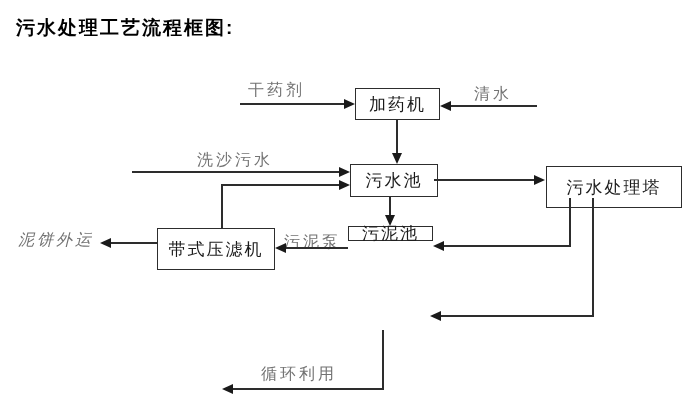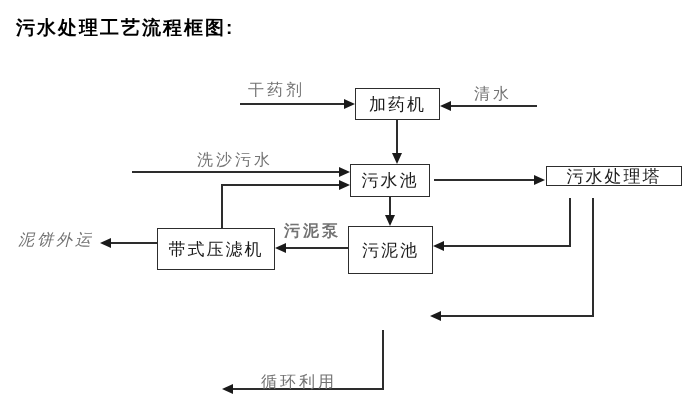--- a/index.html
+++ b/index.html
@@ -31,27 +31,27 @@
 </head>
 <body>
 
 <div id="canvas">
 
   <div class="title" style="left:16px;top:15px;">污水处理工艺流程框图:</div>
 
   <div class="node" style="left:355px;top:88px;width:85px;height:32px;">
     <span>加药机</span>
   </div>
-  <div class="node" style="left:350px;top:164px;width:80px;height:33px;">
+  <div class="node" style="left:350px;top:164px;width:88px;height:33px;">
     <span>污水池</span>
   </div>
-  <div class="node" style="left:546px;top:166px;width:136px;height:20px;">
+  <div class="node" style="left:546px;top:166px;width:136px;height:42px;">
     <span>污水处理塔</span>
   </div>
-  <div class="node" style="left:348px;top:226px;width:85px;height:48px;">
+  <div class="node" style="left:348px;top:226px;width:85px;height:15px;">
     <span>污泥池</span>
   </div>
   <div class="node" style="left:157px;top:228px;width:118px;height:42px;">
     <span>带式压滤机</span>
   </div>
 
   <div class="flabel u" style="left:245px;top:80px;">干药剂</div>
   <div class="hline" style="left:240px;top:103px;width:104px;"></div>
   <div class="ah ah-r" style="left:344px;top:99px;"></div>
 
@@ -73,30 +73,30 @@
   <div class="hline" style="left:434px;top:179px;width:100px;"></div>
   <div class="ah ah-r" style="left:534px;top:175px;"></div>
 
   <div class="vline" style="left:389px;top:197px;height:18px;"></div>
   <div class="ah ah-d" style="left:385px;top:215px;"></div>
 
   <div class="vline" style="left:569px;top:198px;height:48px;"></div>
   <div class="hline" style="left:444px;top:245px;width:127px;"></div>
   <div class="ah ah-l" style="left:433px;top:241px;"></div>
 
-  <div class="flabel" style="left:284px;top:221px;font-weight:bold;">污泥泵</div>
+  <div class="flabel" style="left:284px;top:232px;">污泥泵</div>
   <div class="hline" style="left:286px;top:247px;width:62px;"></div>
   <div class="ah ah-l" style="left:275px;top:243px;"></div>
 
   <div class="flabel" style="left:18px;top:230px;font-style:italic;">泥饼外运</div>
   <div class="hline" style="left:111px;top:242px;width:46px;"></div>
   <div class="ah ah-l" style="left:100px;top:238px;"></div>
 
   <div class="vline" style="left:592px;top:198px;height:119px;"></div>
   <div class="hline" style="left:441px;top:315px;width:153px;"></div>
   <div class="ah ah-l" style="left:430px;top:311px;"></div>
 
   <div class="vline" style="left:382px;top:330px;height:60px;"></div>
   <div class="hline" style="left:233px;top:388px;width:151px;"></div>
   <div class="ah ah-l" style="left:222px;top:384px;"></div>
-  <div class="flabel" style="left:261px;top:364px;margin-top:8px;">循环利用</div>
+  <div class="flabel" style="left:261px;top:364px;">循环利用</div>
 
 </div>
 
 </body></html>

